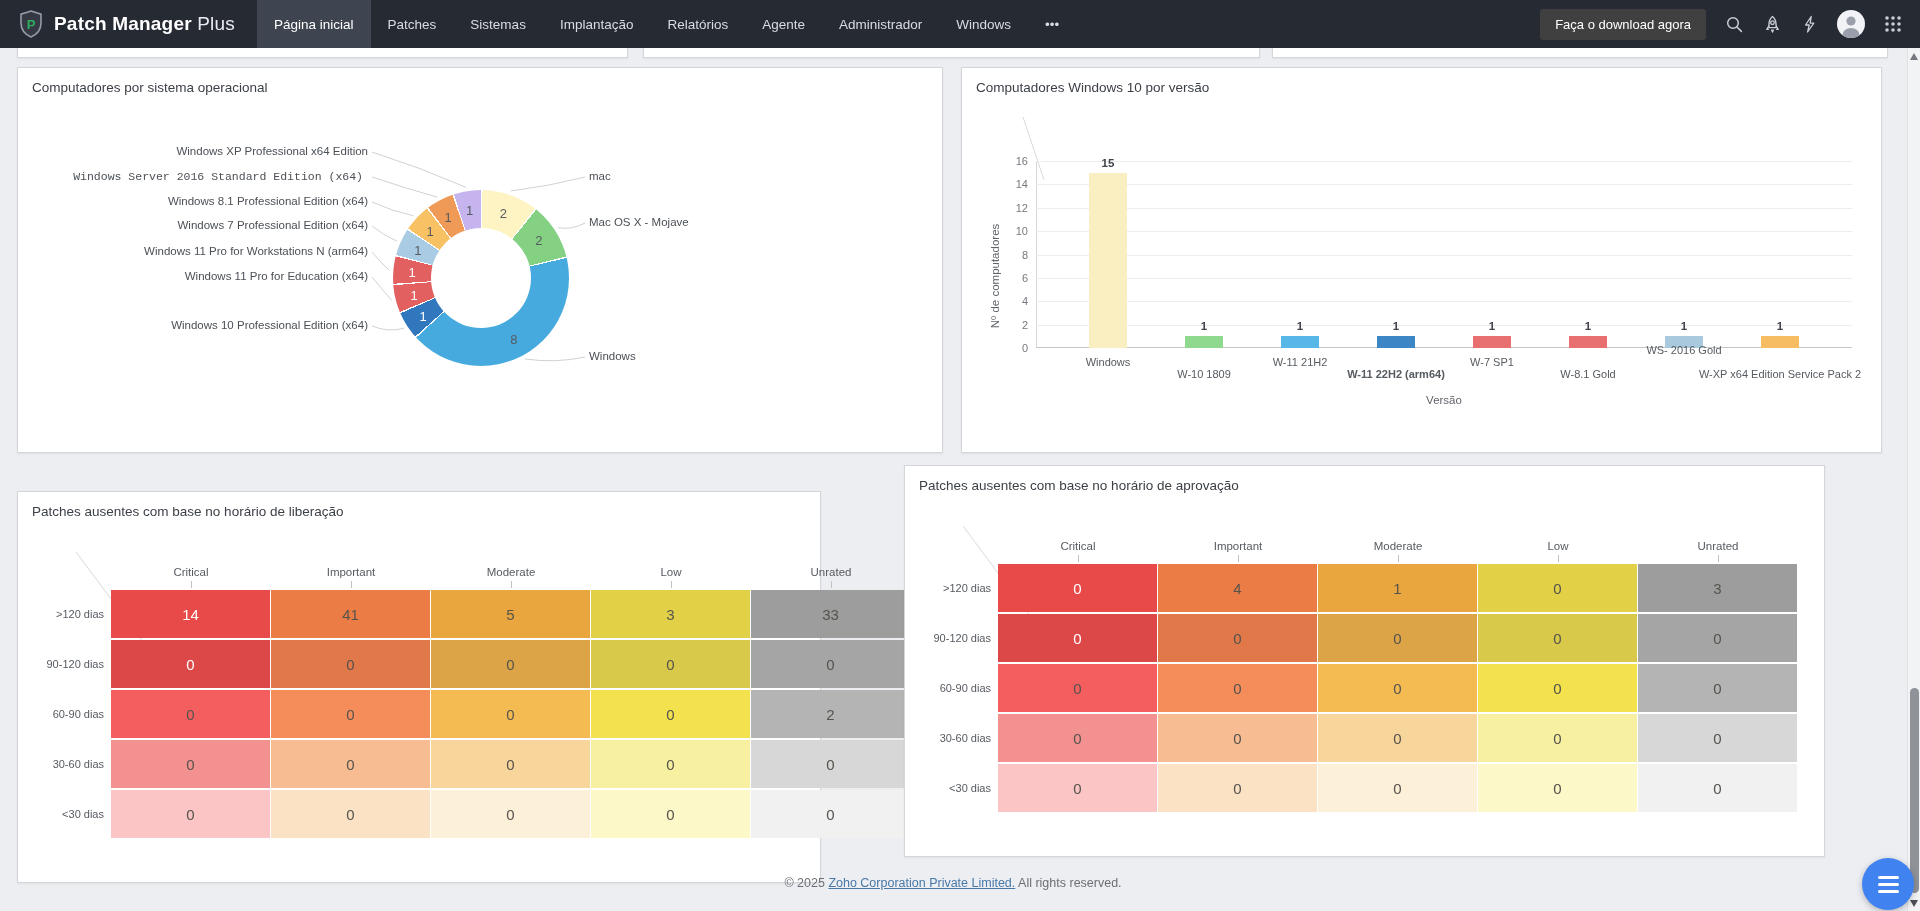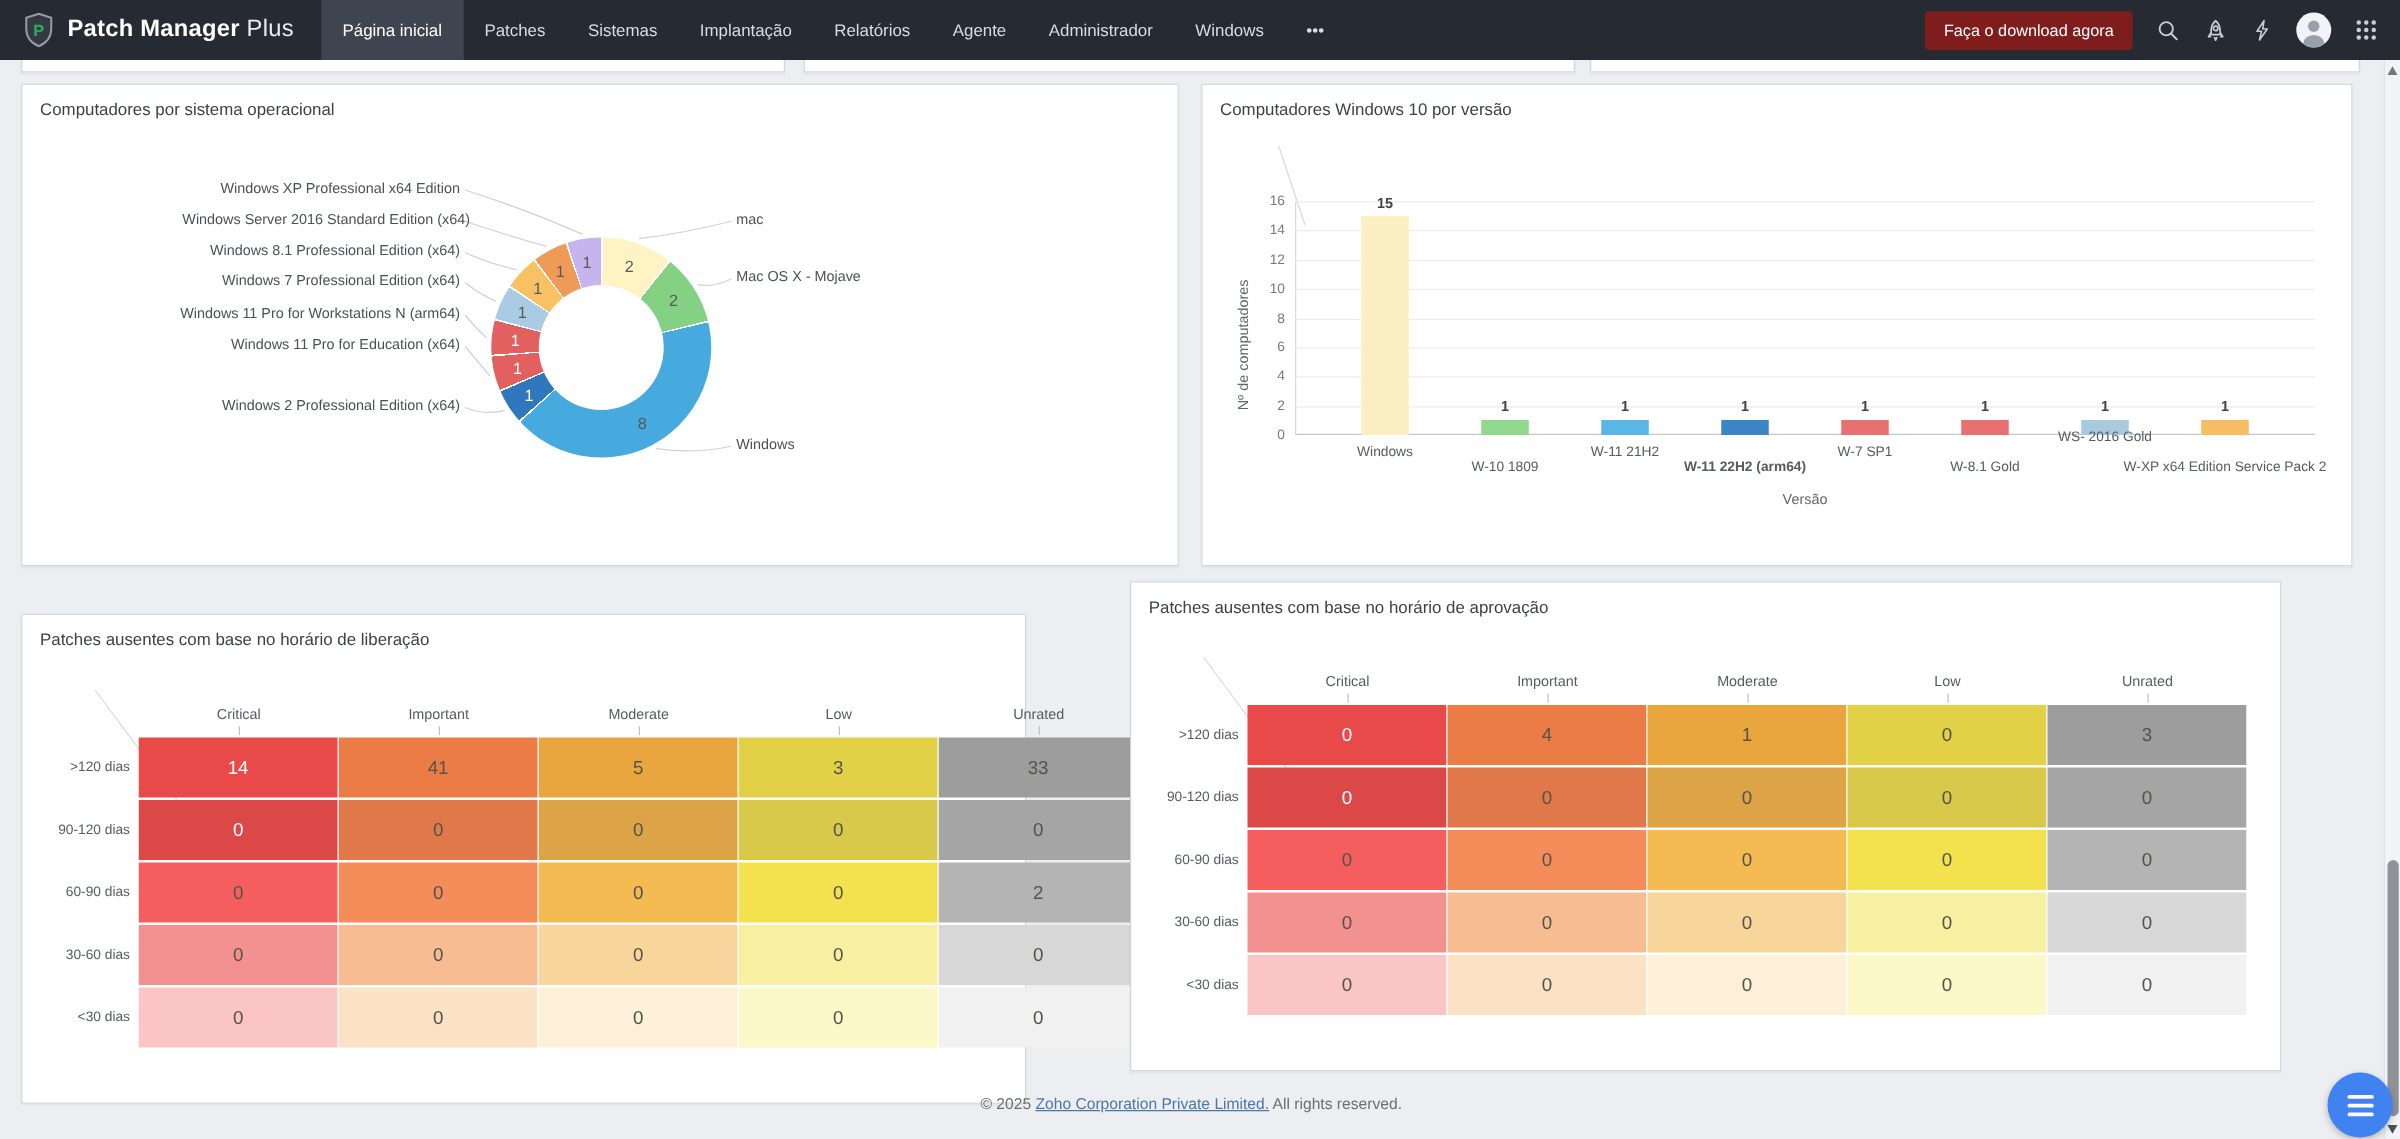--- a/index.html
+++ b/index.html
@@ -8,21 +8,21 @@
 
   
   .navbar{position:absolute;top:0;left:0;width:1920px;height:48px;background:#262a33;display:flex;align-items:center;z-index:20;}
   .brand{display:flex;align-items:center;gap:10px;padding:0 22px 0 18px;cursor:pointer;}
   .brand-title{color:#fff;font-size:19px;font-weight:700;letter-spacing:.2px;white-space:nowrap;}
   .brand-title .light{font-weight:400;color:#e9ebef;}
   .nav-menu{display:flex;height:100%;}
   .nav-item{display:flex;align-items:center;padding:0 17px;color:#d9dce3;font-size:13.5px;cursor:pointer;white-space:nowrap;}
   .nav-item.active{background:#3e4450;color:#fff;}
   .nav-right{margin-left:auto;display:flex;align-items:center;gap:19px;padding-right:18px;}
-  .download-btn{background:#7f1d1d;color:#fff;font-size:13px;border:none;border-radius:3px;padding:8px 15px;cursor:pointer;font-family:inherit;}
+  .download-btn{background:#404040;color:#fff;font-size:13px;border:none;border-radius:3px;padding:8px 15px;cursor:pointer;font-family:inherit;}
   .icon-btn{display:inline-flex;align-items:center;justify-content:center;cursor:pointer;}
   .avatar{width:28px;height:28px;border-radius:50%;background:#f2f3f6;display:inline-flex;align-items:flex-end;justify-content:center;overflow:hidden;cursor:pointer;}
 
   
   .card{position:absolute;background:#fff;border:1px solid #d3d6db;box-shadow:0 1px 2px rgba(0,0,0,.06);}
   .card-partial{position:absolute;top:48px;height:10px;background:#fff;border:1px solid #d3d6db;border-top:none;box-shadow:0 1px 2px rgba(0,0,0,.06);}
   .card-title{position:absolute;left:14px;top:12px;font-size:13.5px;font-weight:400;color:#3c4147;}
   .decor-svg{position:absolute;inset:0;width:100%;height:100%;pointer-events:none;}
   .decor-svg line{stroke:#d9dadd;stroke-width:1;}
 
@@ -160,26 +160,26 @@
       <span class="donut-val" style="left: 520.764px; top: 172.261px;">2</span>
       <span class="donut-val" style="left: 495.84px; top: 270.684px;">8</span>
       <span class="donut-val white" style="left: 405.236px; top: 247.739px;">1</span>
       <span class="donut-val white" style="left: 396.111px; top: 226.938px;">1</span>
       <span class="donut-val white" style="left: 394.236px; top: 204.302px;">1</span>
       <span class="donut-val" style="left: 399.812px; top: 182.283px;">1</span>
       <span class="donut-val" style="left: 412.235px; top: 163.268px;">1</span>
       <span class="donut-val" style="left: 430.16px; top: 149.316px;">1</span>
       <span class="donut-val" style="left: 451.643px; top: 141.941px;">1</span>
       <div class="donut-cat-label left" style="left: 10px; width: 340px; top: 77px;">Windows XP Professional x64 Edition</div>
-      <div class="donut-cat-label left" style="left: 18px; width: 340px; top: 102px;">Windows Server 2016 Standard Edition (x64)</div>
+      <div class="donut-cat-label left" style="left: 5px; width: 340px; top: 102px; font-family: Liberation Mono, monospace;">Windows Server 2016 Standard Edition (x64)</div>
       <div class="donut-cat-label left" style="left: 10px; width: 340px; top: 127px;">Windows 8.1 Professional Edition (x64)</div>
       <div class="donut-cat-label left" style="left: 10px; width: 340px; top: 151px;">Windows 7 Professional Edition (x64)</div>
       <div class="donut-cat-label left" style="left: 10px; width: 340px; top: 177px;">Windows 11 Pro for Workstations N (arm64)</div>
       <div class="donut-cat-label left" style="left: 10px; width: 340px; top: 202px;">Windows 11 Pro for Education (x64)</div>
-      <div class="donut-cat-label left" style="left: 10px; width: 340px; top: 251px;">Windows 2 Professional Edition (x64)</div>
+      <div class="donut-cat-label left" style="left: 10px; width: 340px; top: 251px;">Windows 10 Professional Edition (x64)</div>
       <div class="donut-cat-label right" style="left: 571px; top: 102px;">mac</div>
       <div class="donut-cat-label right" style="left: 571px; top: 148px;">Mac OS X - Mojave</div>
       <div class="donut-cat-label right" style="left: 571px; top: 282px;">Windows</div>
     </section>
 
   <section class="card" style="left:961px;top:67px;width:921px;height:386px;">
     <h2 class="card-title">Computadores Windows 10 por versão</h2>
     <svg class="decor-svg">
         <line x1="61" y1="49" x2="82" y2="112"></line>
       </svg>

